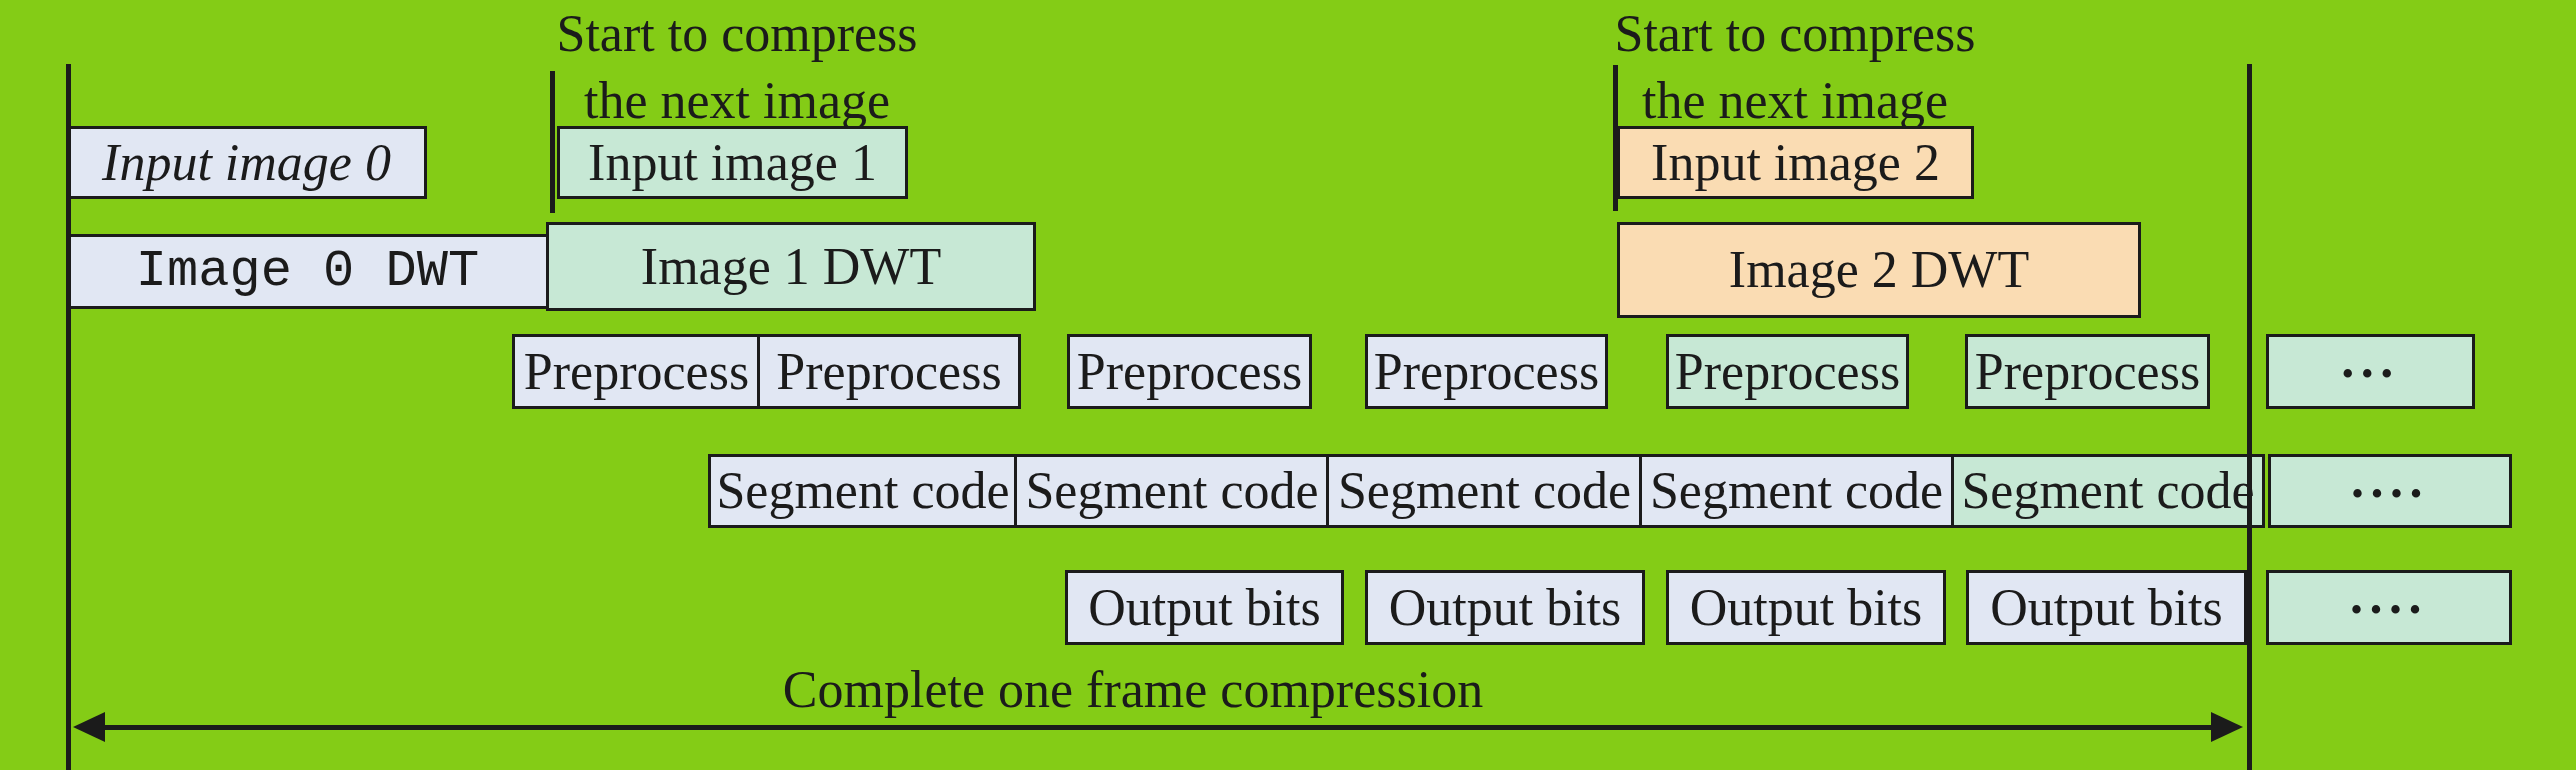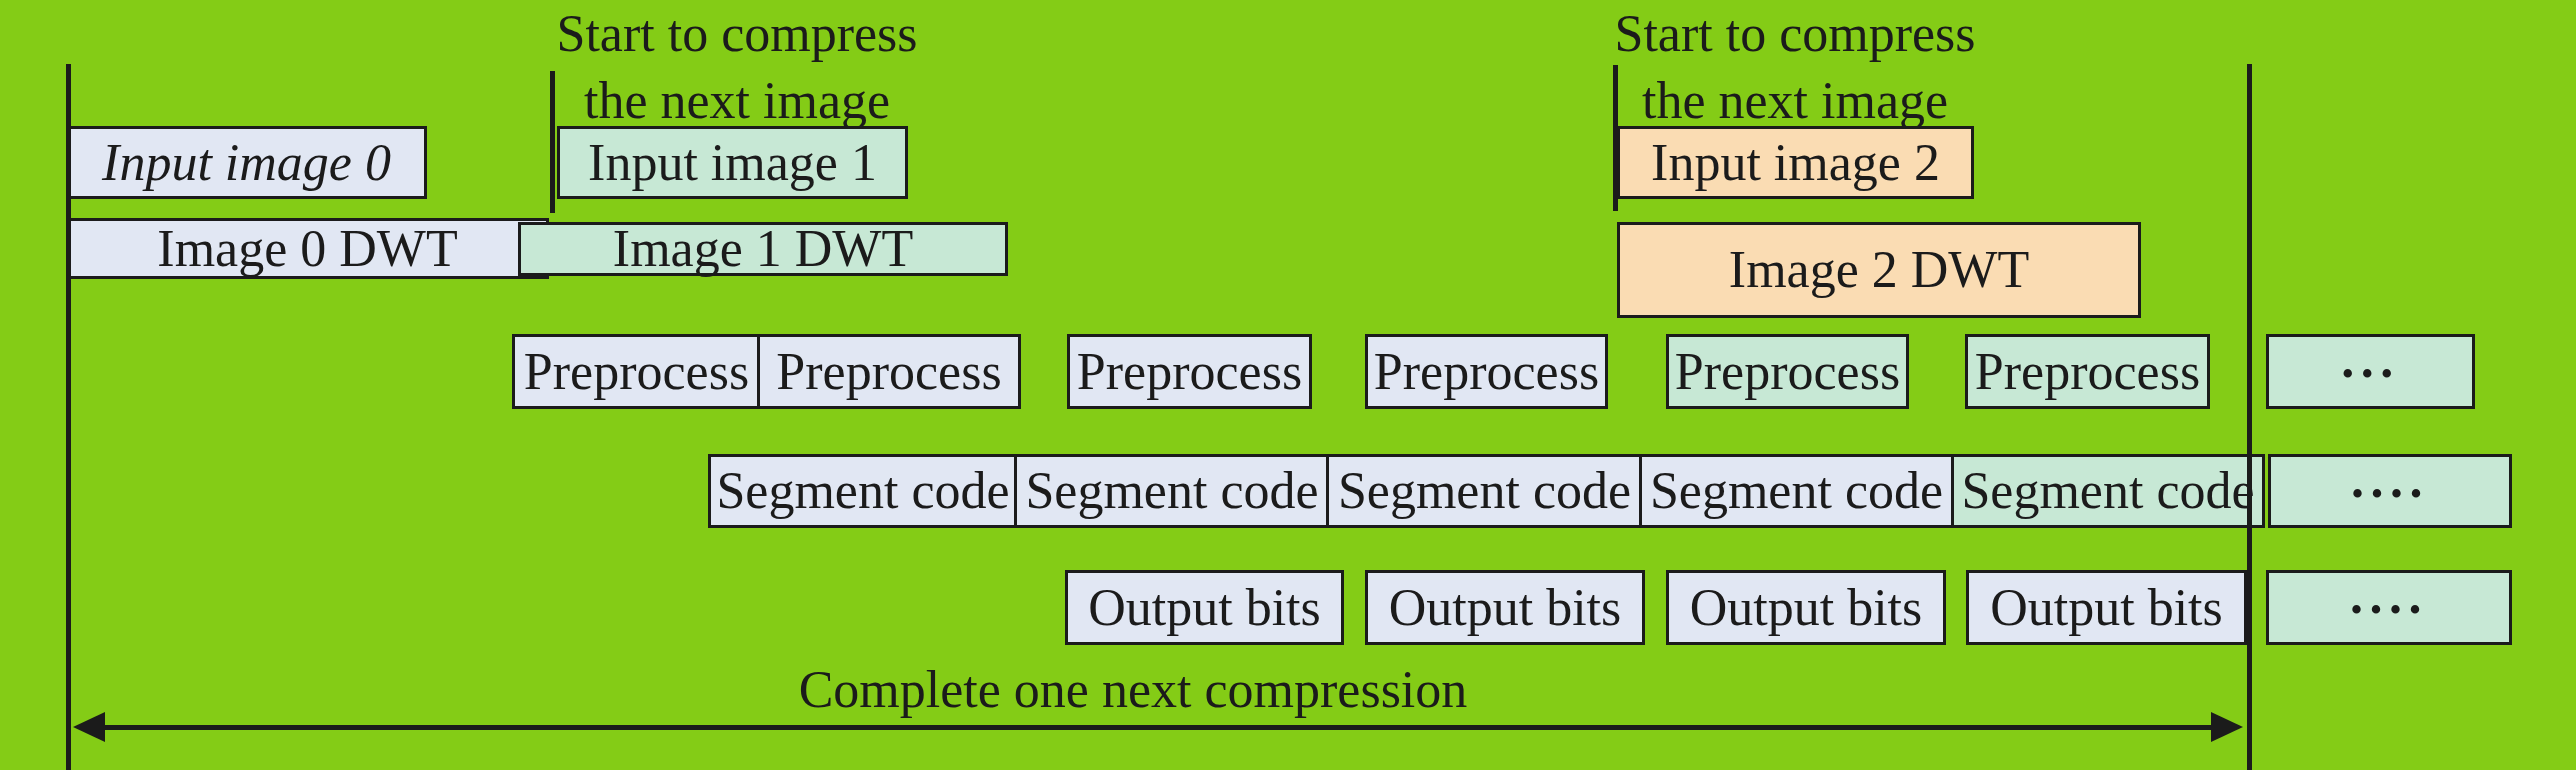--- a/index.html
+++ b/index.html
@@ -52,24 +52,24 @@
   <div id="box-layer">
       <div class="tbox fill-blue" style="left: 66px; top: 126px; width: 361px; height: 73px; font-style: italic;">
         <span>Input image 0</span>
       </div>
       <div class="tbox fill-green" style="left: 557px; top: 126px; width: 351px; height: 73px;">
         <span>Input image 1</span>
       </div>
       <div class="tbox fill-orange" style="left: 1617px; top: 126px; width: 357px; height: 73px;">
         <span>Input image 2</span>
       </div>
-      <div class="tbox fill-blue" style="left: 66px; top: 218px; width: 483px; height: 61px;">
+      <div class="tbox fill-blue" style="left: 66px; top: 234px; width: 483px; height: 75px; font-family: Liberation Mono, monospace;">
         <span>Image 0 DWT</span>
       </div>
-      <div class="tbox fill-green" style="left: 518px; top: 222px; width: 490px; height: 54px;">
+      <div class="tbox fill-green" style="left: 546px; top: 222px; width: 490px; height: 89px;">
         <span>Image 1 DWT</span>
       </div>
       <div class="tbox fill-orange" style="left: 1617px; top: 222px; width: 524px; height: 96px;">
         <span>Image 2 DWT</span>
       </div>
       <div class="tbox fill-blue" style="left: 512px; top: 334px; width: 249px; height: 75px;">
         <span>Preprocess</span>
       </div>
       <div class="tbox fill-blue" style="left: 757px; top: 334px; width: 264px; height: 75px;">
         <span>Preprocess</span>
@@ -123,20 +123,20 @@
         <span class="dots">....</span>
       </div>
     </div>
   <div id="line-layer">
       <div class="vline" style="left: 66px; top: 64px; height: 707px;"></div>
       <div class="vline" style="left: 550px; top: 71px; height: 142px;"></div>
       <div class="vline" style="left: 1613px; top: 65px; height: 146px;"></div>
       <div class="vline" style="left: 2247px; top: 64px; height: 707px;"></div>
     </div>
 
-  <div class="footer-label" id="footer-label" style="left: 1133px; top: 656px;">Complete one next compression</div>
+  <div class="footer-label" id="footer-label" style="left: 1133px; top: 656px;">Complete one frame compression</div>
 
   <div class="hline" id="arrow-line" style="left: 92px; width: 2133px; top: 725px;"></div>
   <div class="arrow-head" id="arrow-head-left" style="border-width: 15px 32px 15px 0px; border-right-color: rgb(27, 27, 27); left: 73px; top: 712px;"></div>
   <div class="arrow-head" id="arrow-head-right" style="border-width: 15px 0px 15px 32px; border-left-color: rgb(27, 27, 27); left: 2211px; top: 712px;"></div>
 
 </div>
 
 
 </body></html>

